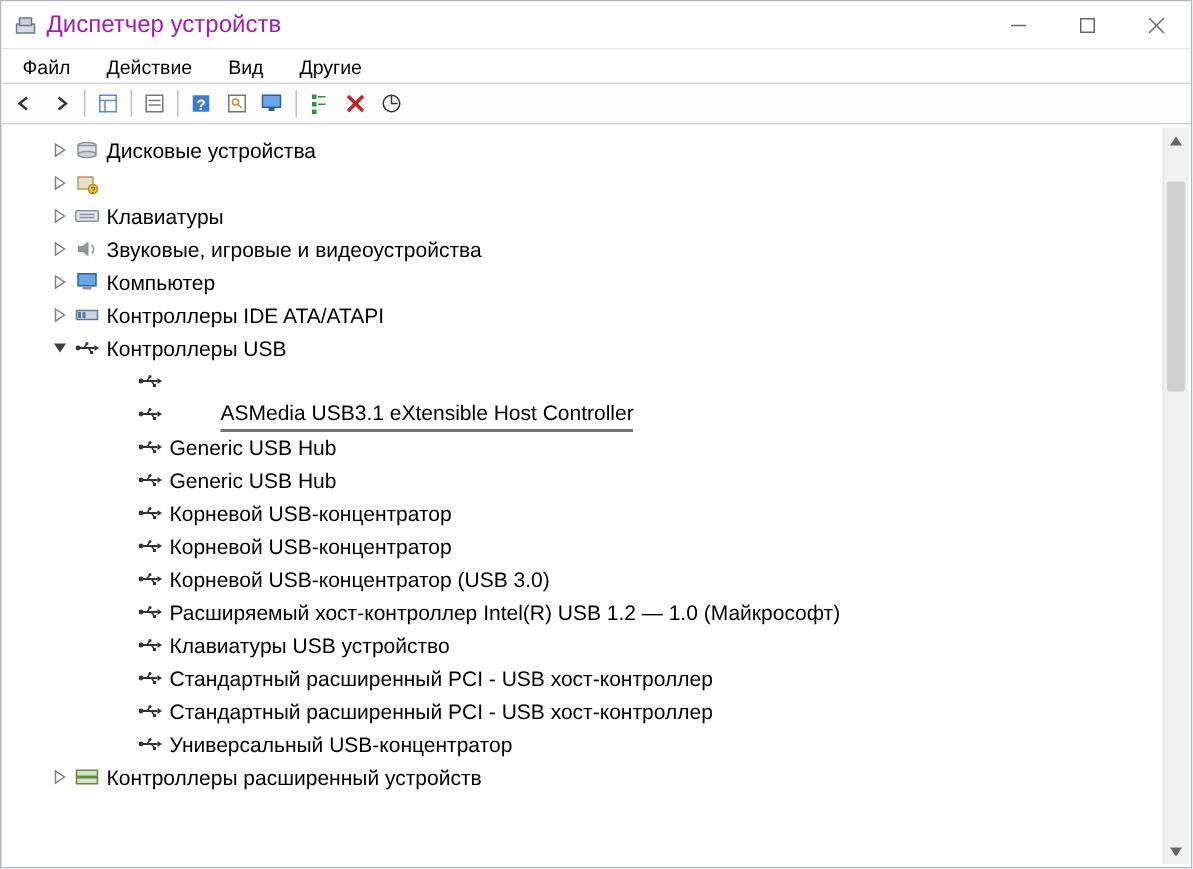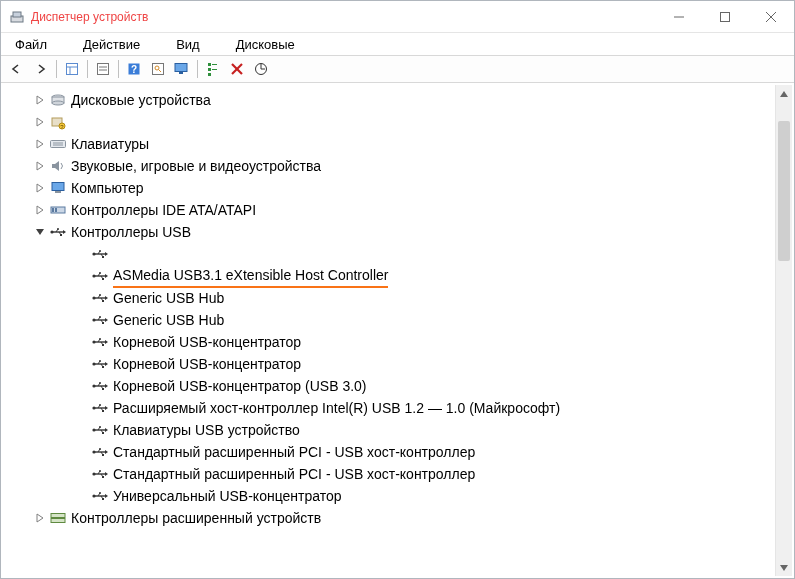--- a/index.html
+++ b/index.html
@@ -30,39 +30,39 @@
     align-items: center;
     padding: 0 0 0 8px;
     border-bottom: 1px solid #e5e5e5;
   }
   .titlebar .app-icon {
     width: 16px; height: 16px;
     margin-right: 6px;
     display:flex;align-items:center;justify-content:center;
   }
   .titlebar .title {
-    font-size: 12px;
-    color: #ef4444;
+    font-size: 16px;
+    color: #a21caf;
     flex: 1;
   }
   .win-controls { display: flex; height: 100%; }
   .win-btn {
     width: 46px;
     display: flex; align-items: center; justify-content: center;
     color: #9a9a9a;
     font-size: 11px;
   }
   .win-btn svg { display:block; }
   
   .menubar {
     height: 22px;
     display: flex;
     align-items: center;
     padding: 0 4px;
-    gap: 16px;
+    gap: 4px;
     background: #fff;
   }
   .menu-item {
     padding: 2px 10px;
     font-size: 13px;
   }
   
   .toolbar {
     height: 28px;
     display: flex;
@@ -111,22 +111,23 @@
   .node .twisty-box {
     width: 14px; display:flex; justify-content:center; margin-right: 2px;
   }
   .node-icon {
     width: 18px; height: 16px;
     margin-right: 4px;
     display:flex; align-items:center; justify-content:center;
   }
   .node-label { }
   .highlighted {
-    border-bottom: 2px solid #f97316;
+    border-bottom: 2px solid #737373;
     padding-bottom: 0px;
+    margin-left: 34px;
   }
   
   .scrollbar {
     width: 17px;
     background: #f0f0f0;
     border-left: 1px solid #e5e5e5;
     position: relative;
   }
   .scrollbar .thumb {
     position: absolute;
@@ -175,21 +176,21 @@
             <line x1="10" y1="0" x2="0" y2="10" stroke="#666"></line>
           </svg>
       </div>
     </div>
   </div>
 
   <div class="menubar">
     <div class="menu-item">Файл</div>
     <div class="menu-item">Действие</div>
     <div class="menu-item">Вид</div>
-    <div class="menu-item">Дисковые</div>
+    <div class="menu-item">Другие</div>
   </div>
 
   <div class="toolbar">
     <div class="tool-btn">
       <svg width="14" height="12">
           <path d="M8 2 L3 6 L8 10" fill="none" stroke="#333" stroke-width="1.6"></path>
         </svg>
     </div>
     <div class="tool-btn">
       <svg width="14" height="12">

